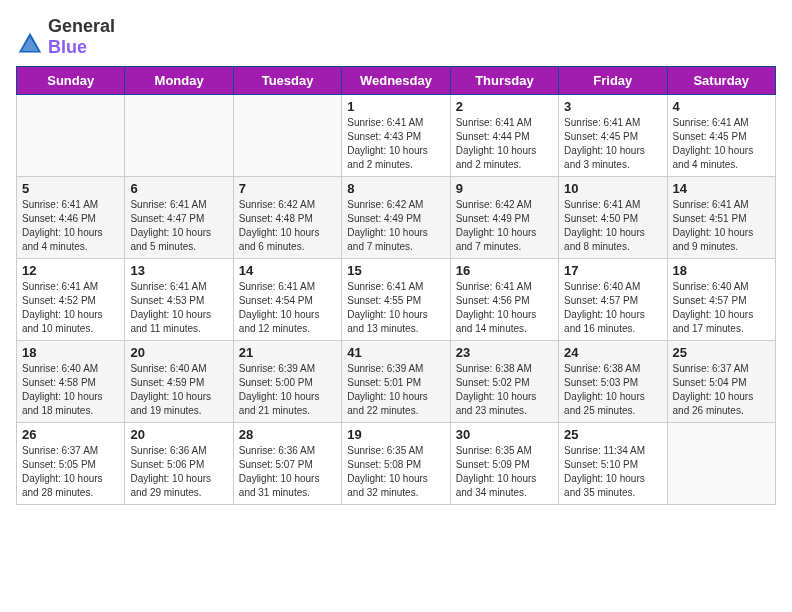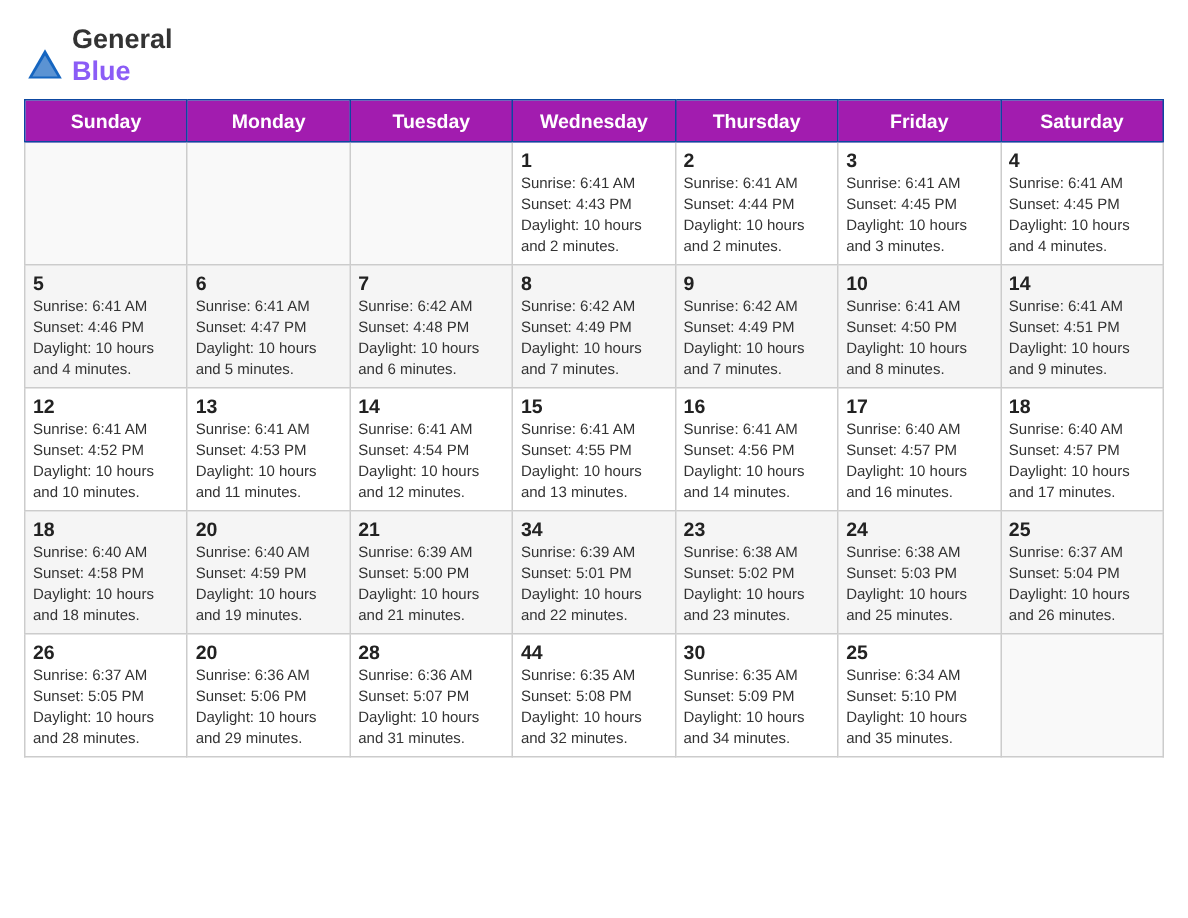--- a/index.html
+++ b/index.html
@@ -267,21 +267,21 @@
 and 19 minutes.</div>
         </td>
         <td>
           <div class="day-num">21</div>
           <div class="day-info" style="white-space: pre-line;">Sunrise: 6:39 AM
 Sunset: 5:00 PM
 Daylight: 10 hours
 and 21 minutes.</div>
         </td>
         <td>
-          <div class="day-num">34</div>
+          <div class="day-num">41</div>
           <div class="day-info" style="white-space: pre-line;">Sunrise: 6:39 AM
 Sunset: 5:01 PM
 Daylight: 10 hours
 and 22 minutes.</div>
         </td>
         <td>
           <div class="day-num">23</div>
           <div class="day-info" style="white-space: pre-line;">Sunrise: 6:38 AM
 Sunset: 5:02 PM
 Daylight: 10 hours
@@ -318,36 +318,36 @@
 and 29 minutes.</div>
         </td>
         <td>
           <div class="day-num">28</div>
           <div class="day-info" style="white-space: pre-line;">Sunrise: 6:36 AM
 Sunset: 5:07 PM
 Daylight: 10 hours
 and 31 minutes.</div>
         </td>
         <td>
-          <div class="day-num">44</div>
+          <div class="day-num">19</div>
           <div class="day-info" style="white-space: pre-line;">Sunrise: 6:35 AM
 Sunset: 5:08 PM
 Daylight: 10 hours
 and 32 minutes.</div>
         </td>
         <td>
           <div class="day-num">30</div>
           <div class="day-info" style="white-space: pre-line;">Sunrise: 6:35 AM
 Sunset: 5:09 PM
 Daylight: 10 hours
 and 34 minutes.</div>
         </td>
         <td>
           <div class="day-num">25</div>
-          <div class="day-info" style="white-space: pre-line;">Sunrise: 6:34 AM
+          <div class="day-info" style="white-space: pre-line;">Sunrise: 11:34 AM
 Sunset: 5:10 PM
 Daylight: 10 hours
 and 35 minutes.</div>
         </td>
         <td class="empty-cell"></td>
       </tr>
     </tbody>
 </table>
 
 </body></html>

